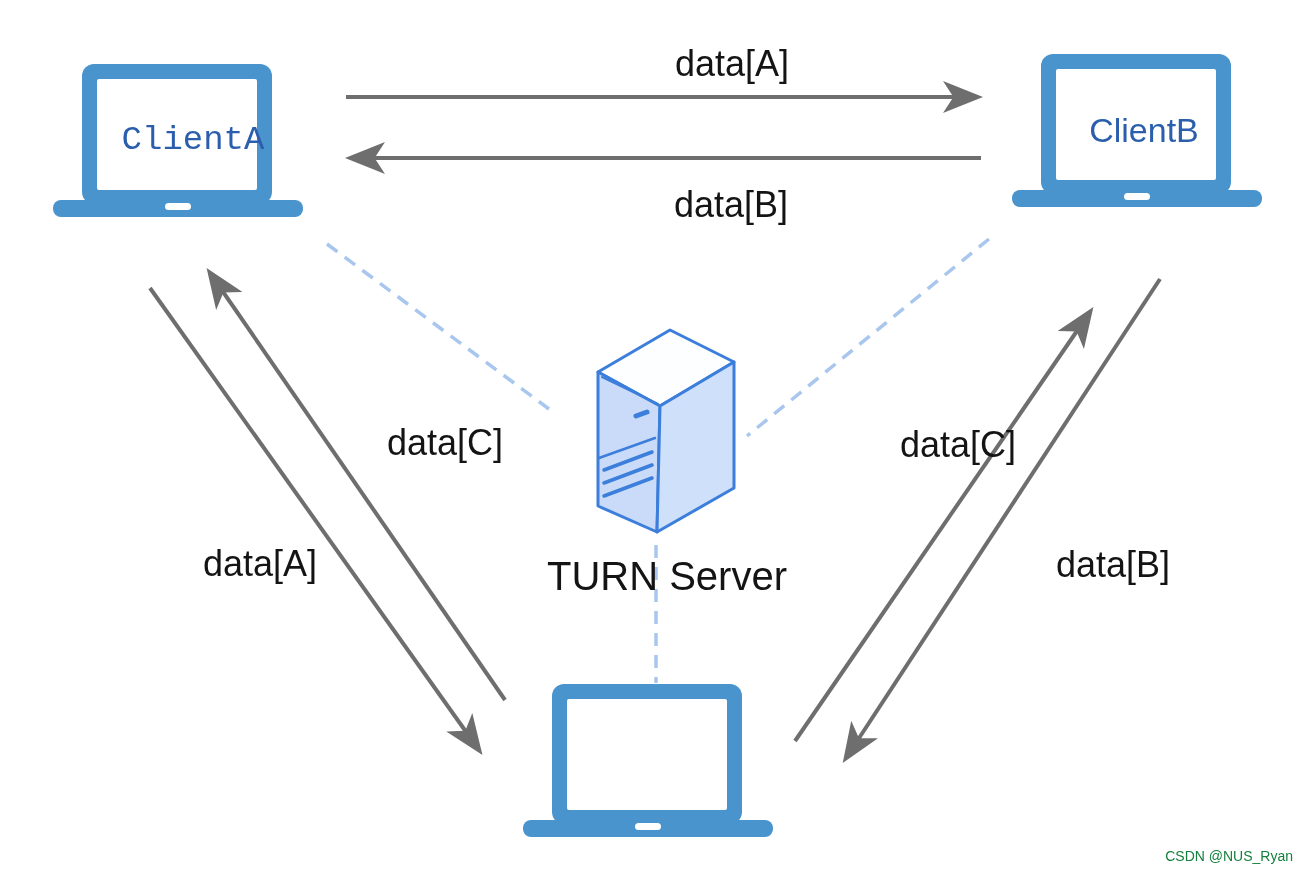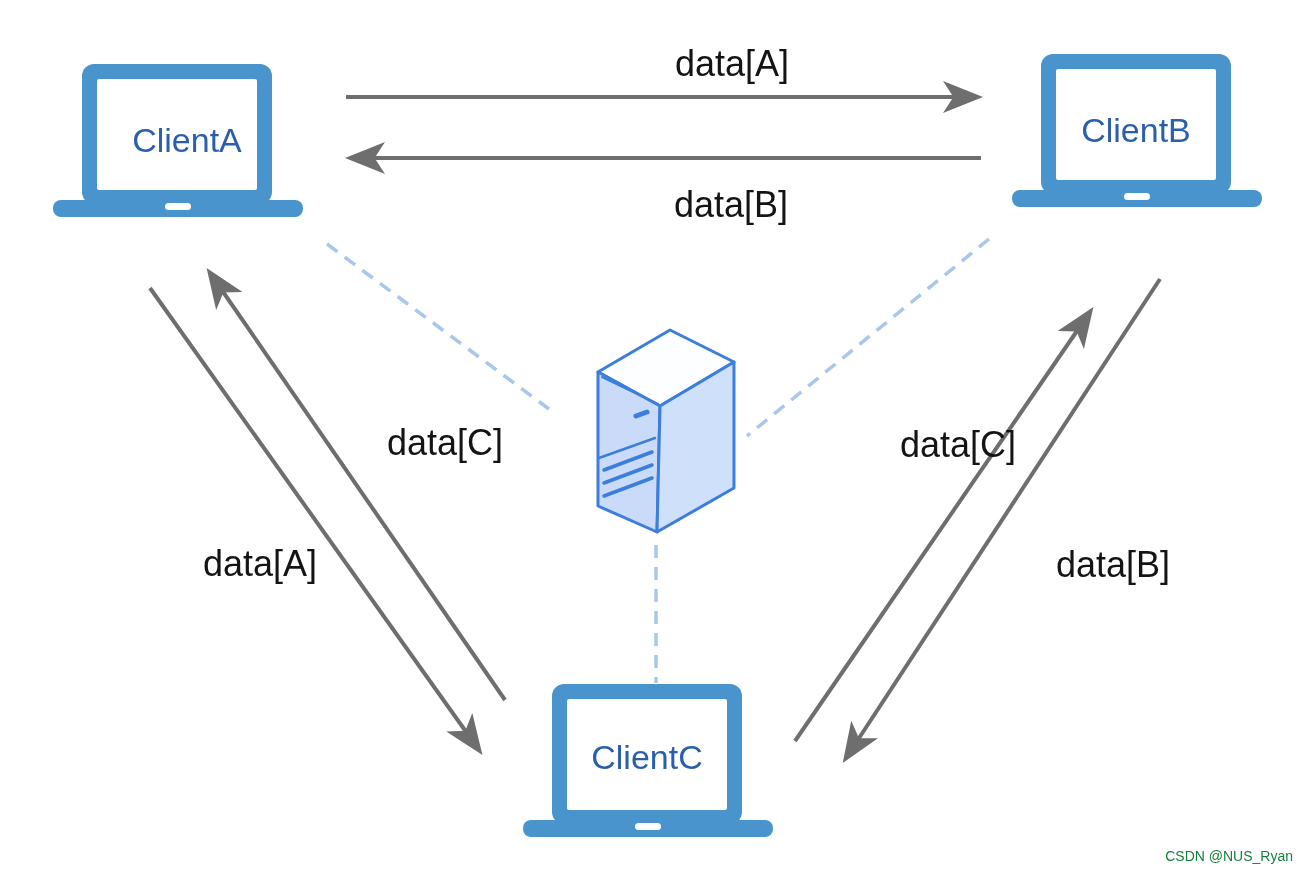--- a/index.html
+++ b/index.html
@@ -90,23 +90,23 @@
       <line x1="604" y1="470" x2="652" y2="452" stroke-width="3.5"></line>
       <line x1="604" y1="483" x2="652" y2="465" stroke-width="3.5"></line>
       <line x1="604" y1="496" x2="652" y2="478" stroke-width="3.5"></line>
     </g>
 
     <use href="#laptop-shape" x="53" y="64"></use>
     <use href="#laptop-shape" x="1012" y="54"></use>
     <use href="#laptop-shape" x="523" y="684"></use>
   </svg>
 
-  <div class="lbl node-lbl" style="left:107px; top:118px;">ClientA</div>
-  <div class="lbl node-lbl" style="left:1056px; top:108px;">ClientB</div>
-  <div class="lbl node-lbl" style="left:567px; top:735px;">ClientC</div>
+  <div class="lbl node-lbl" style="left:113px; top:118px;font-family:Liberation Mono, monospace;">ClientA</div>
+  <div class="lbl node-lbl" style="left:1056px; top:108px;padding-left:8px;">ClientB</div>
+  <div class="lbl server-lbl" style="left:517px; top:553px;">TURN Server</div>
 
   <div class="lbl edge-lbl" style="left:589px; top:42px;">data[A]</div>
   <div class="lbl edge-lbl" style="left:588px; top:183px;">data[B]</div>
   <div class="lbl edge-lbl" style="left:303px; top:421px;">data[C]</div>
   <div class="lbl edge-lbl" style="left:117px; top:542px;">data[A]</div>
   <div class="lbl edge-lbl" style="left:816px; top:423px;">data[C]</div>
   <div class="lbl edge-lbl" style="left:970px; top:543px;">data[B]</div>
 
   <div class="lbl watermark" style="left:1143px; top:848px;">CSDN @NUS_Ryan</div>
 

